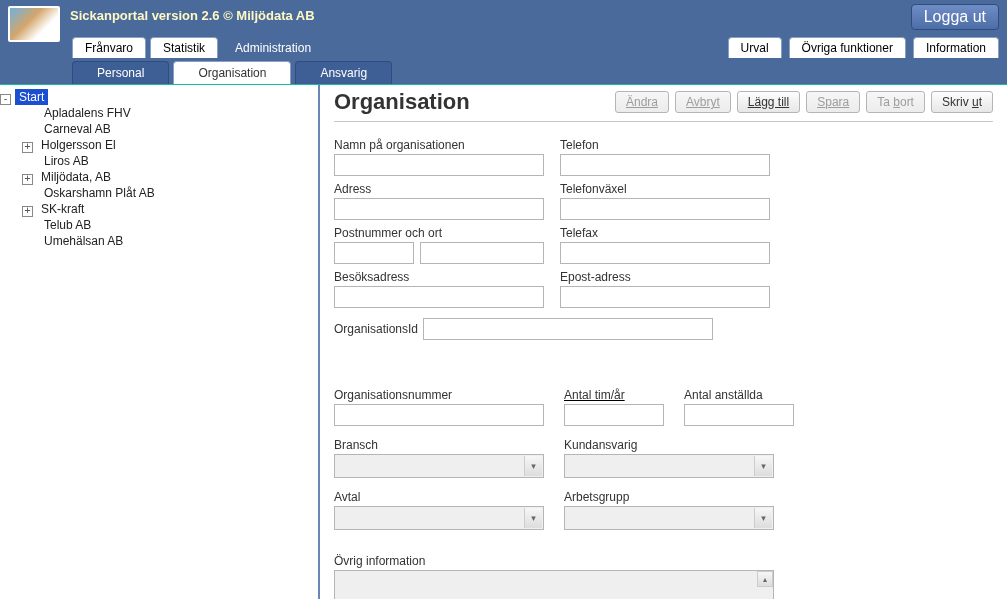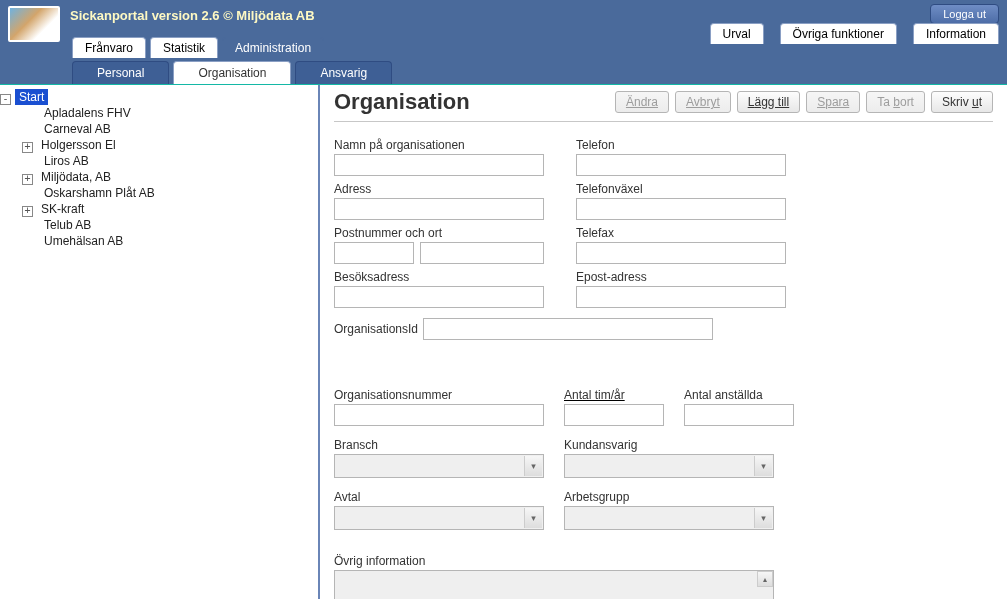--- a/index.html
+++ b/index.html
@@ -21,28 +21,28 @@
     flex-shrink: 0;
   }
   .title { font-weight: bold; font-size: 13px; padding-top: 4px; color: #fef9c3; }
   .top-right { position: absolute; right: 8px; top: 4px; }
   .logout-btn {
     background: linear-gradient(#6f8dc5,#4d6da7);
     color: #fff;
     border: 1px solid #2f4c82;
     border-radius: 4px;
     padding: 3px 12px;
-    font-size: 11px;
+    font-size: 16px;
     cursor: pointer;
   }
   .tabs-row {
     position: absolute; left: 72px; bottom: 0; display: flex; gap: 4px;
   }
   .tabs-row2 {
-    position: absolute; right: 8px; bottom: 14px; display: flex; gap: 16px;
+    position: absolute; right: 8px; bottom: 0; display: flex; gap: 7px;
   }
   .tab {
     background: #fff;
     color: #000000;
     border: 1px solid #8a9fc4;
     border-bottom: none;
     border-radius: 4px 4px 0 0;
     padding: 3px 12px;
     font-size: 12px;
     cursor: pointer;
@@ -139,21 +139,21 @@
     color: #333;
     cursor: pointer;
   }
   .action-btn.disabled {
     color: #9d9d9d;
     background: linear-gradient(#f6f6f6,#ececec);
     cursor: default;
   }
   .action-btn .ul { text-decoration: underline; }
 
-  .form-grid { display: flex; gap: 32px; flex-wrap: wrap; }
+  .form-grid { display: flex; gap: 16px; flex-wrap: wrap; }
   .col { width: 210px; display: flex; flex-direction: column; }
   .fld-label { font-size: 12px; color: #333; margin-top: 6px; margin-bottom: 2px; }
   .fld-label.disabled { color: #9d9d9d; }
   input[type=text], textarea, .combo {
     border: 1px solid #b5b5b5;
     background: #fff;
     font-size: 12px;
     padding: 3px 4px;
     width: 100%;
   }

